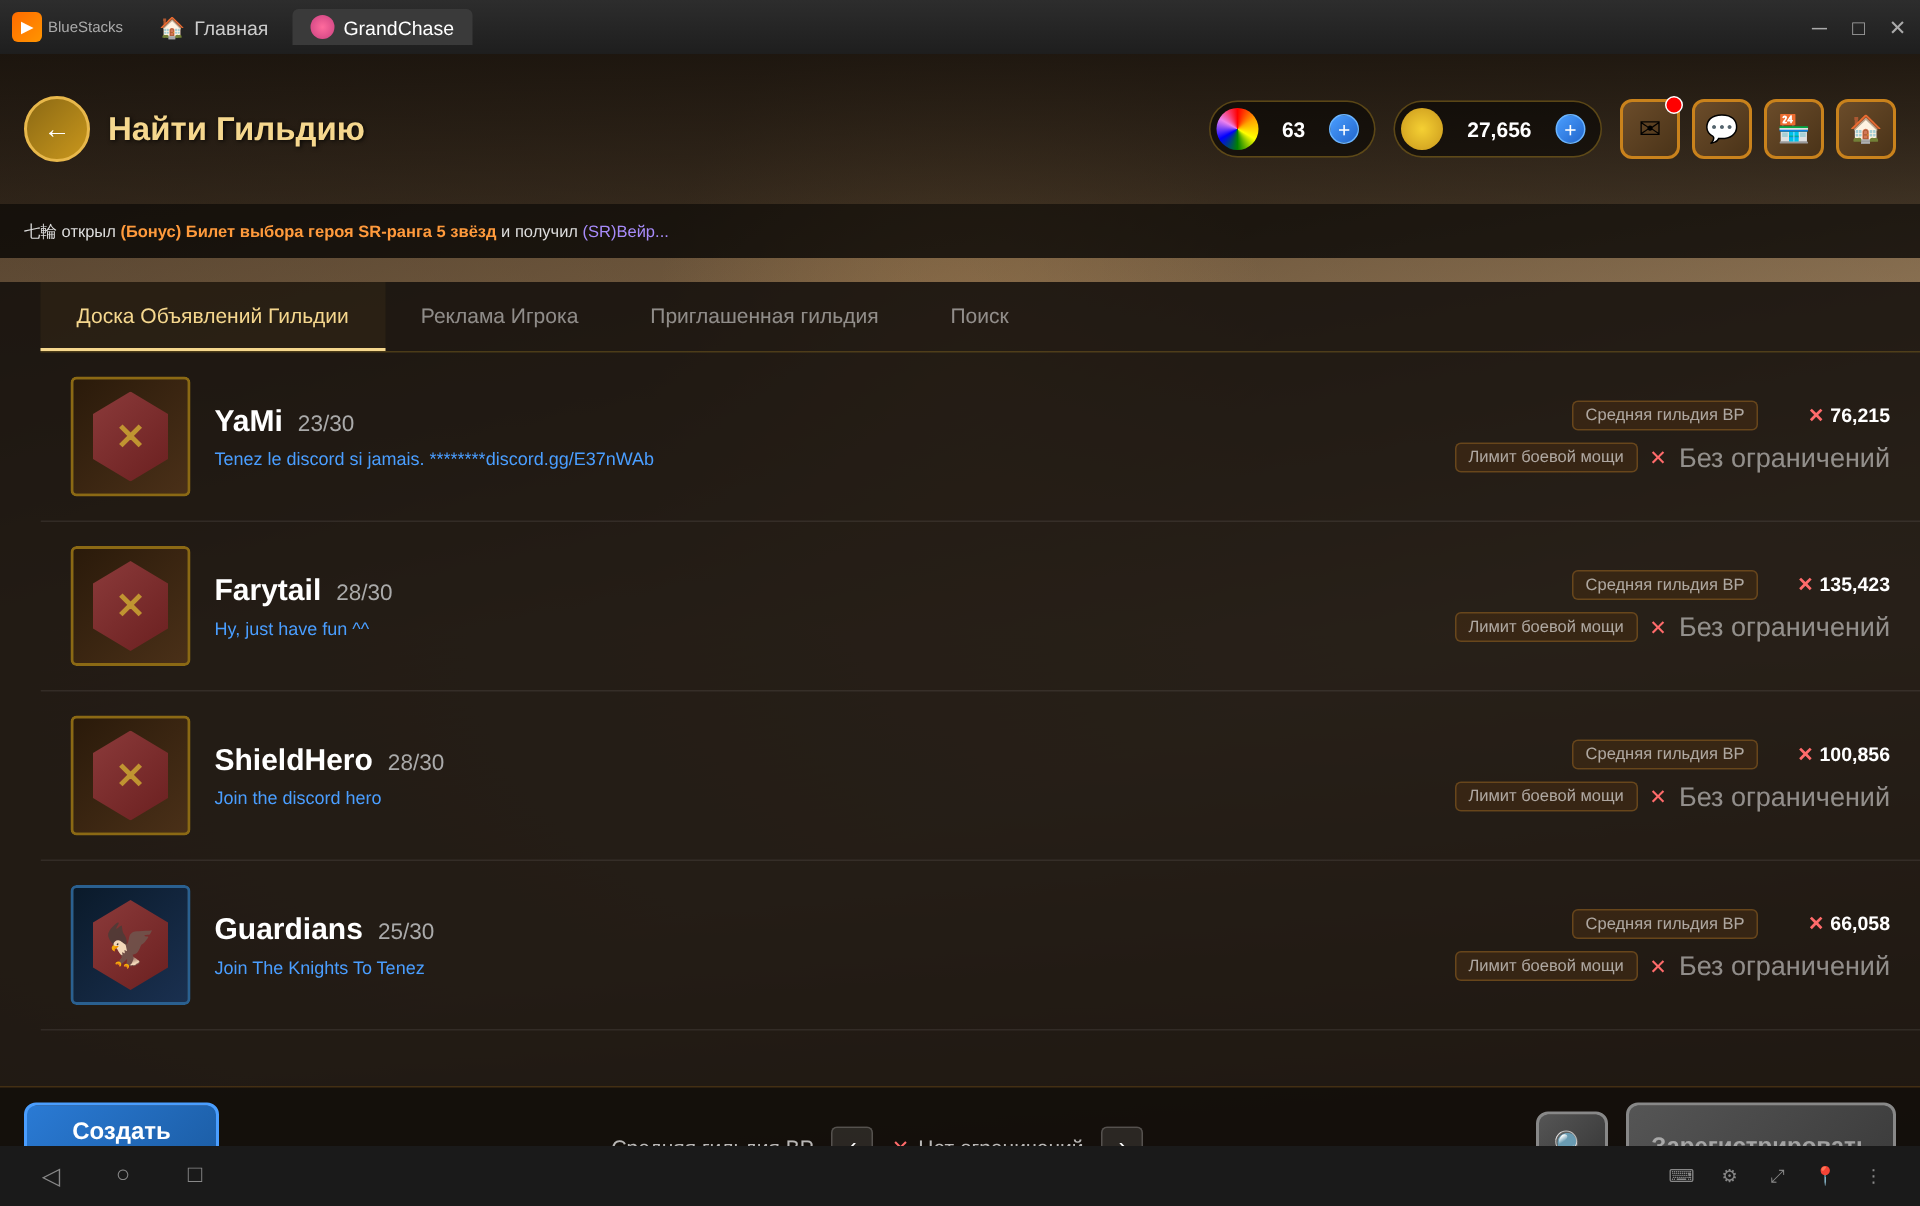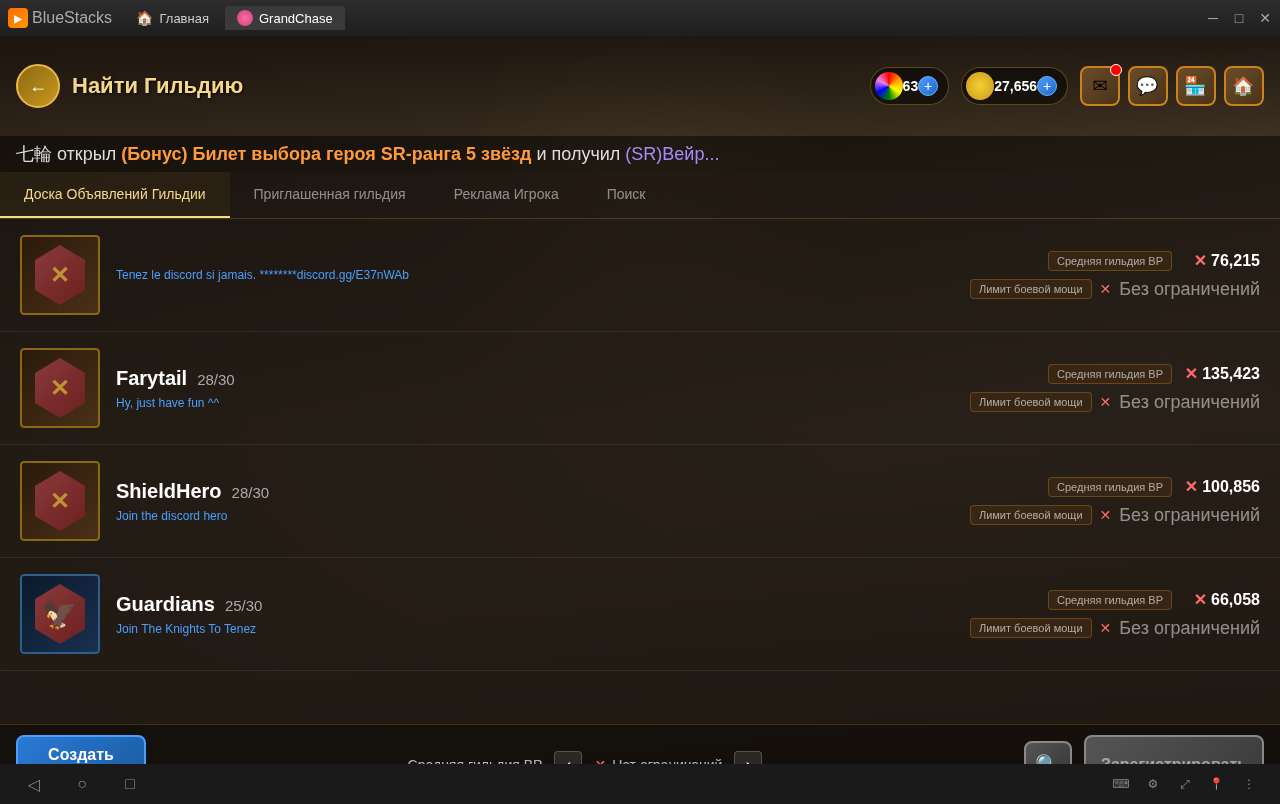--- a/index.html
+++ b/index.html
@@ -131,21 +131,21 @@
       font-size: 22px;
       font-weight: bold;
       color: #f5d78e;
       text-shadow: 1px 1px 3px rgba(0,0,0,0.8);
       margin-right: auto;
     }
 
     .currency-item {
       display: flex;
       align-items: center;
-      gap: 0;
+      gap: 16px;
       background: rgba(0,0,0,0.5);
       border: 1px solid rgba(255,200,50,0.3);
       border-radius: 20px;
       padding: 4px 10px 4px 4px;
     }
 
     .currency-icon {
       width: 28px;
       height: 28px;
       border-radius: 50%;
@@ -217,41 +217,42 @@
       width: 100%;
       height: 36px;
       background: rgba(0,0,0,0.75);
       display: flex;
       align-items: center;
       padding: 0 16px;
       z-index: 10;
       overflow: hidden;
     }
     .ticker-text {
-      font-size: 18px;
+      font-size: 11px;
       color: #ddd;
       white-space: nowrap;
     }
     .ticker-text .highlight {
       color: #ff9a3c;
       font-weight: bold;
     }
     .ticker-text .item-name {
       color: #a78bfa;
     }
 
     
     .main-panel {
       position: absolute;
-      top: 136px;
+      top: 152px;
       left: 0;
       width: 100%;
       bottom: 80px;
       background: rgba(20, 16, 12, 0.88);
       z-index: 5;
+      padding-left: 27px;
     }
 
     
     .tabs-row {
       display: flex;
       border-bottom: 1px solid rgba(255,200,50,0.2);
     }
     .tab {
       padding: 14px 24px;
       font-size: 14px;
@@ -383,21 +384,21 @@
       border: 1px solid rgba(180,120,40,0.4);
       border-radius: 4px;
       padding: 3px 8px;
       font-size: 11px;
       color: rgba(255,255,255,0.6);
       text-align: center;
       white-space: nowrap;
     }
 
     .stat-value {
-      font-size: 16px;
+      font-size: 13px;
       font-weight: bold;
       color: #ffffff;
       min-width: 80px;
       text-align: right;
     }
 
     .stat-value-icon {
       color: #ff6b6b;
       margin-right: 4px;
     }
@@ -567,21 +568,21 @@
       font-size: 12px;
       cursor: pointer;
     }
   </style>
 </head>
 <body>
 
 <div class="title-bar">
   <div class="title-bar-left">
     <div class="bs-logo">▶</div>
-    <span style="color:#aaa; font-size:16px; margin-right:8px;">BlueStacks</span>
+    <span style="color:#aaa; font-size:10px; margin-right:8px;">BlueStacks</span>
     <div class="title-bar-tab">
       <span style="font-size:14px;">🏠</span>
       <span>Главная</span>
     </div>
     <div class="title-bar-tab active">
       <span style="font-size:14px; background:radial-gradient(circle,#ff6b9d,#c94080); border-radius:50%; width:16px;height:16px;display:inline-block;"></span>
       <span>GrandChase</span>
     </div>
   </div>
   <div class="title-bar-right">
@@ -629,34 +630,38 @@
   <div class="ticker-bar">
     <span class="ticker-text">
       <span>七輪 открыл </span><span class="highlight">(Бонус) Билет выбора героя SR-ранга 5 звёзд</span><span> и получил </span><span class="item-name">(SR)Вейр...</span>
     </span>
   </div>
 
   <div class="main-panel">
 
     <div class="tabs-row">
       <div class="tab active">Доска Объявлений Гильдии</div>
+      <div class="tab">Реклама Игрока</div>
       <div class="tab">Приглашенная гильдия</div>
-      <div class="tab">Реклама Игрока</div>
       <div class="tab">Поиск</div>
     </div>
 
     <div class="guild-list">
 
     <div class="guild-item">
     <div class="guild-emblem">
       <div class="emblem-shield ">
         <div class="emblem-cross"></div>
       </div>
     </div>
     <div class="guild-info">
+      <div class="guild-name-row">
+        <span class="guild-name">YaMi</span>
+        <span class="guild-members">23/30</span>
+      </div>
       <div class="guild-desc">Tenez le discord si jamais. ********discord.gg/E37nWAb</div>
     </div>
     <div class="guild-stats">
       <div class="stat-row">
         <div class="stat-label-btn">Средняя гильдия BP</div>
         <span class="stat-value"><span class="stat-value-icon">✕</span>76,215</span>
       </div>
       <div class="stat-row">
         <div class="stat-label-btn">Лимит боевой мощи</div>
         <div class="limit-row">

